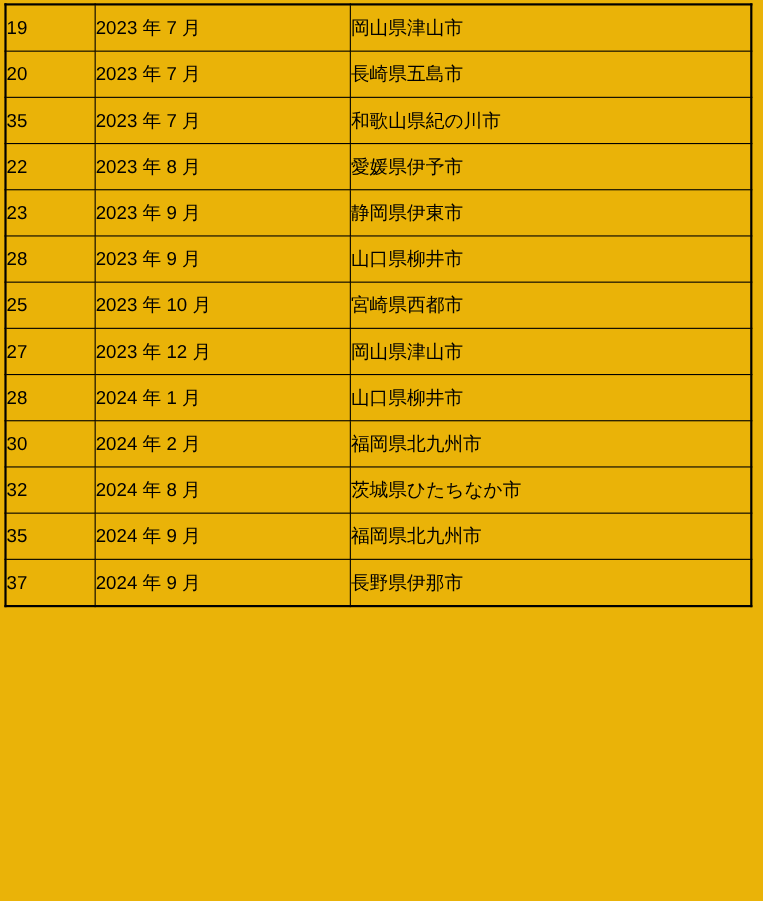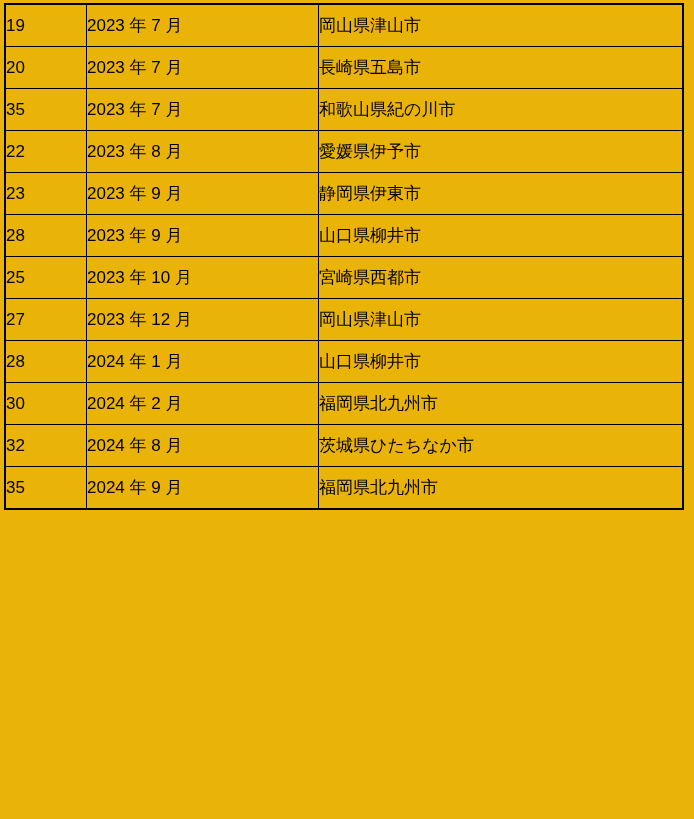--- a/index.html
+++ b/index.html
@@ -127,15 +127,20 @@
 
 
 
   <tr>
     <td class="col-no">35</td>
     <td class="col-date">2024 年 9 月</td>
     <td class="col-city">福岡県北九州市</td>
   </tr>
 
 
+  <tr>
+    <td class="col-no">37</td>
+    <td class="col-date">2024 年 9 月</td>
+    <td class="col-city">長野県伊那市</td>
+  </tr>
 </tbody>
   </table>
 </div>
 
 </body></html>

